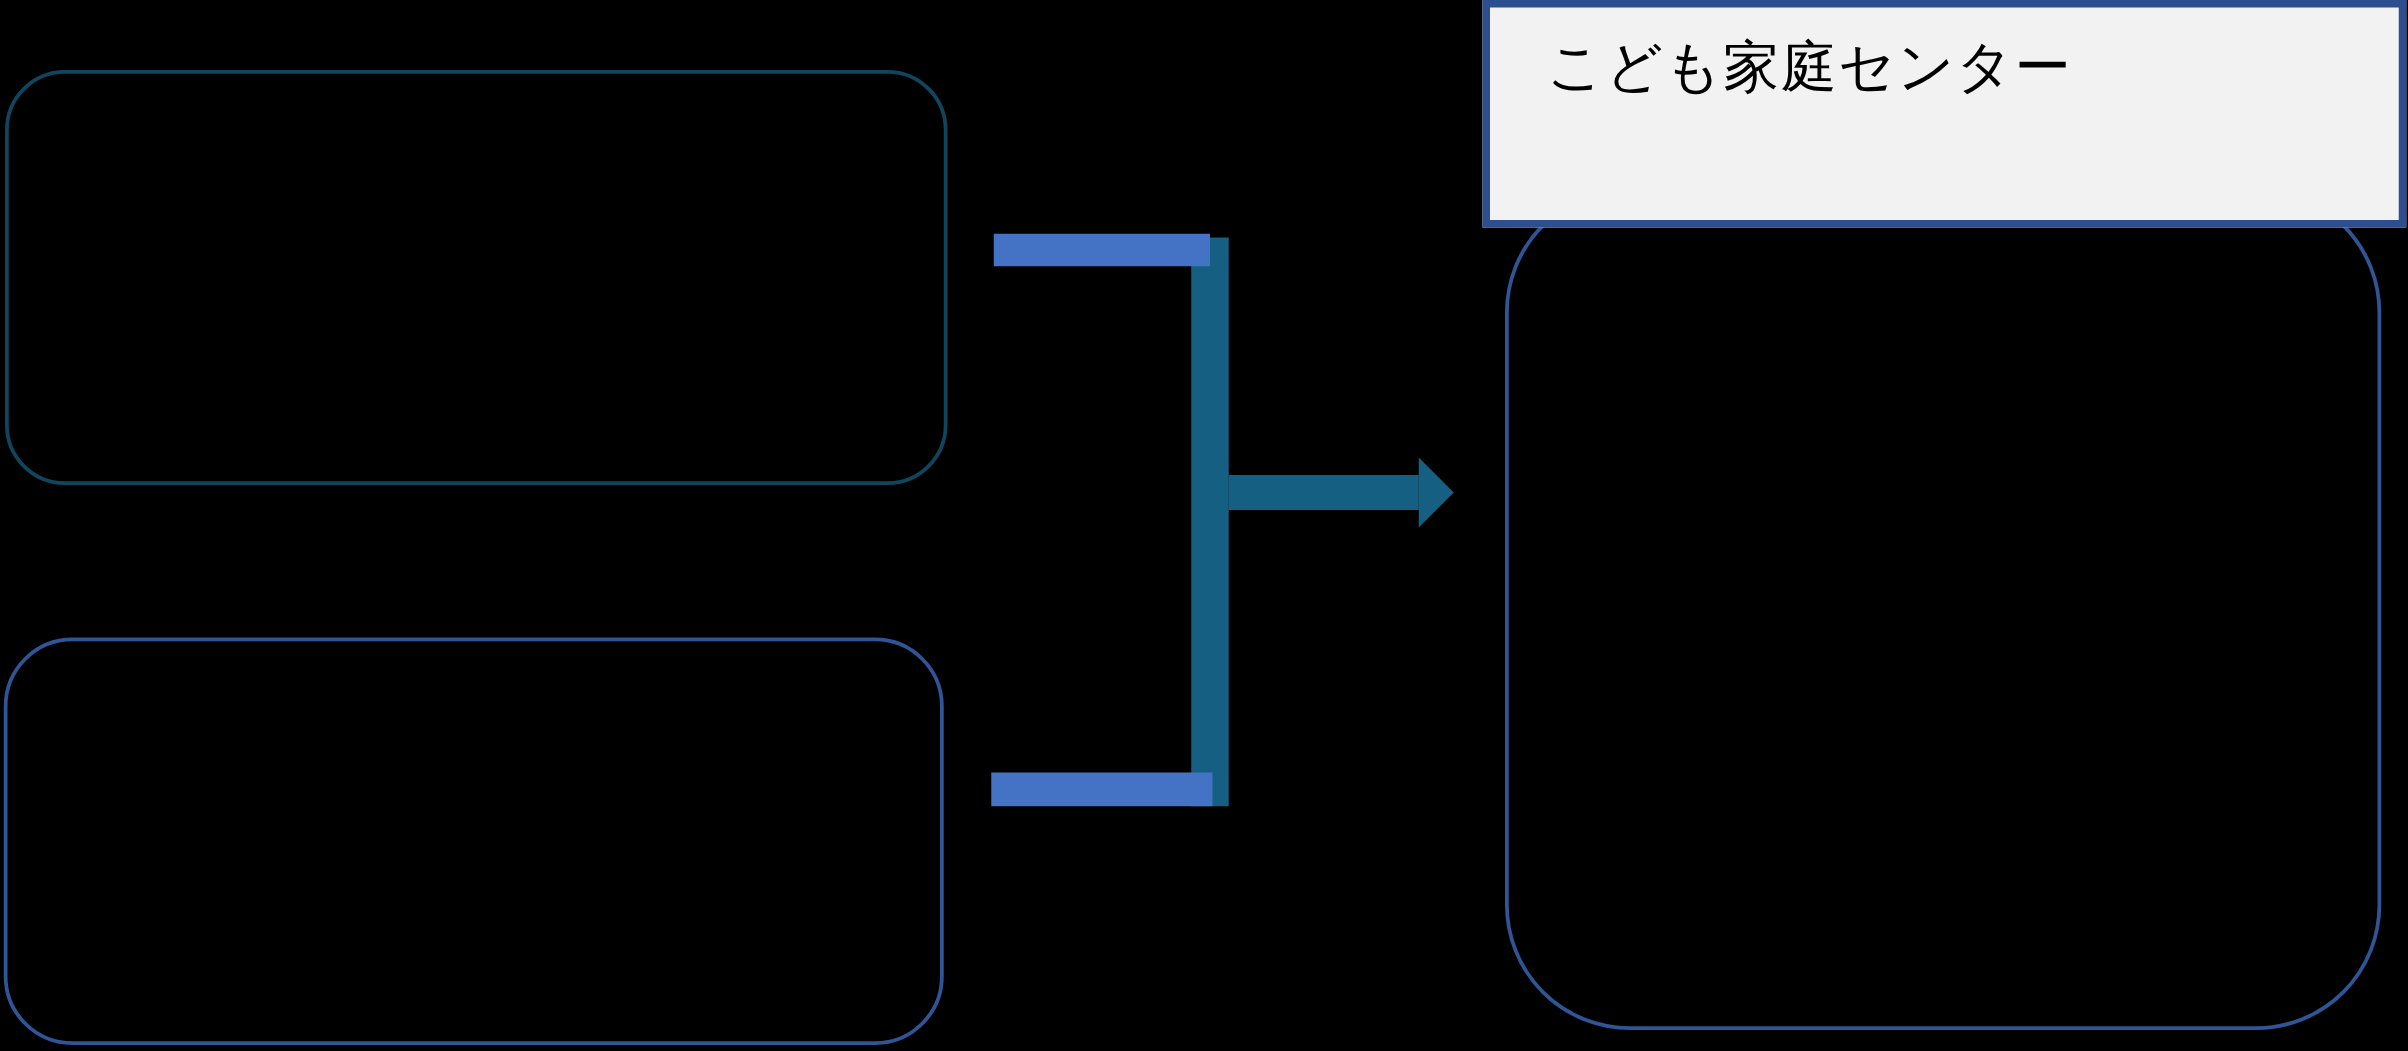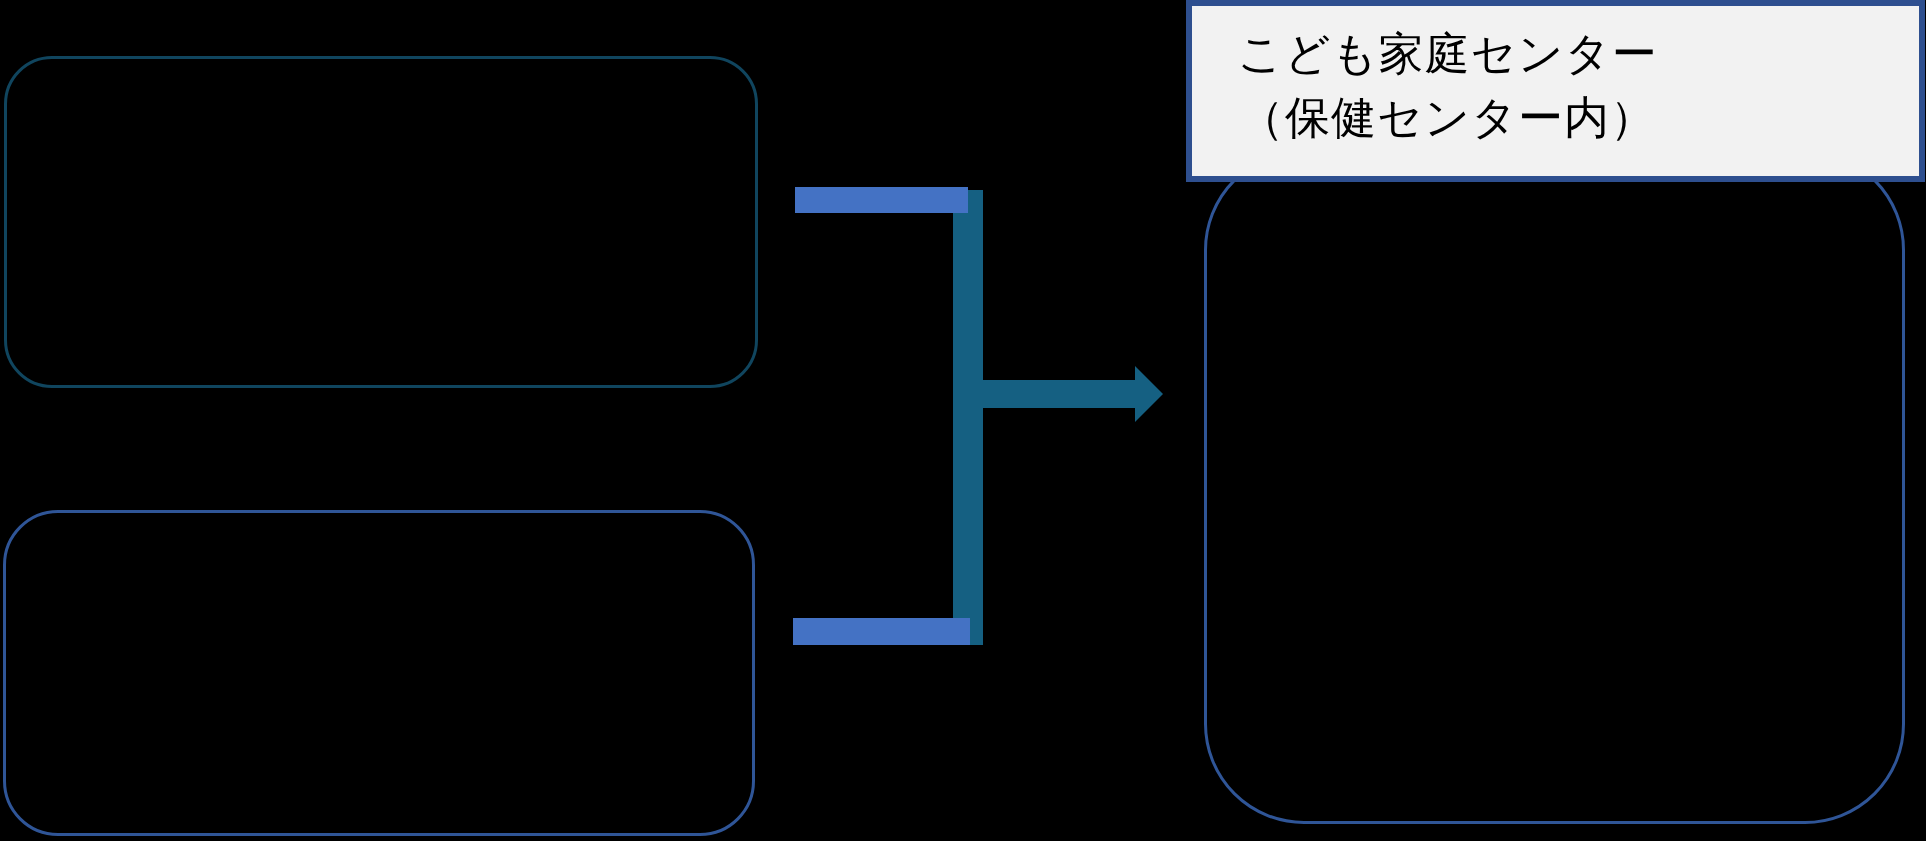--- a/index.html
+++ b/index.html
@@ -142,17 +142,16 @@
 
   <div class="arrow-shaft"></div>
 
   <div class="arrow-head"></div>
 
   <div class="target-box"></div>
 
   <div class="target-header">
     <div class="header-text">
       <div class="header-line">こども家庭センター</div>
-      <div class="header-line">（保健センター内）</div>
     </div>
   </div>
 
 </div>
 
 </body></html>

